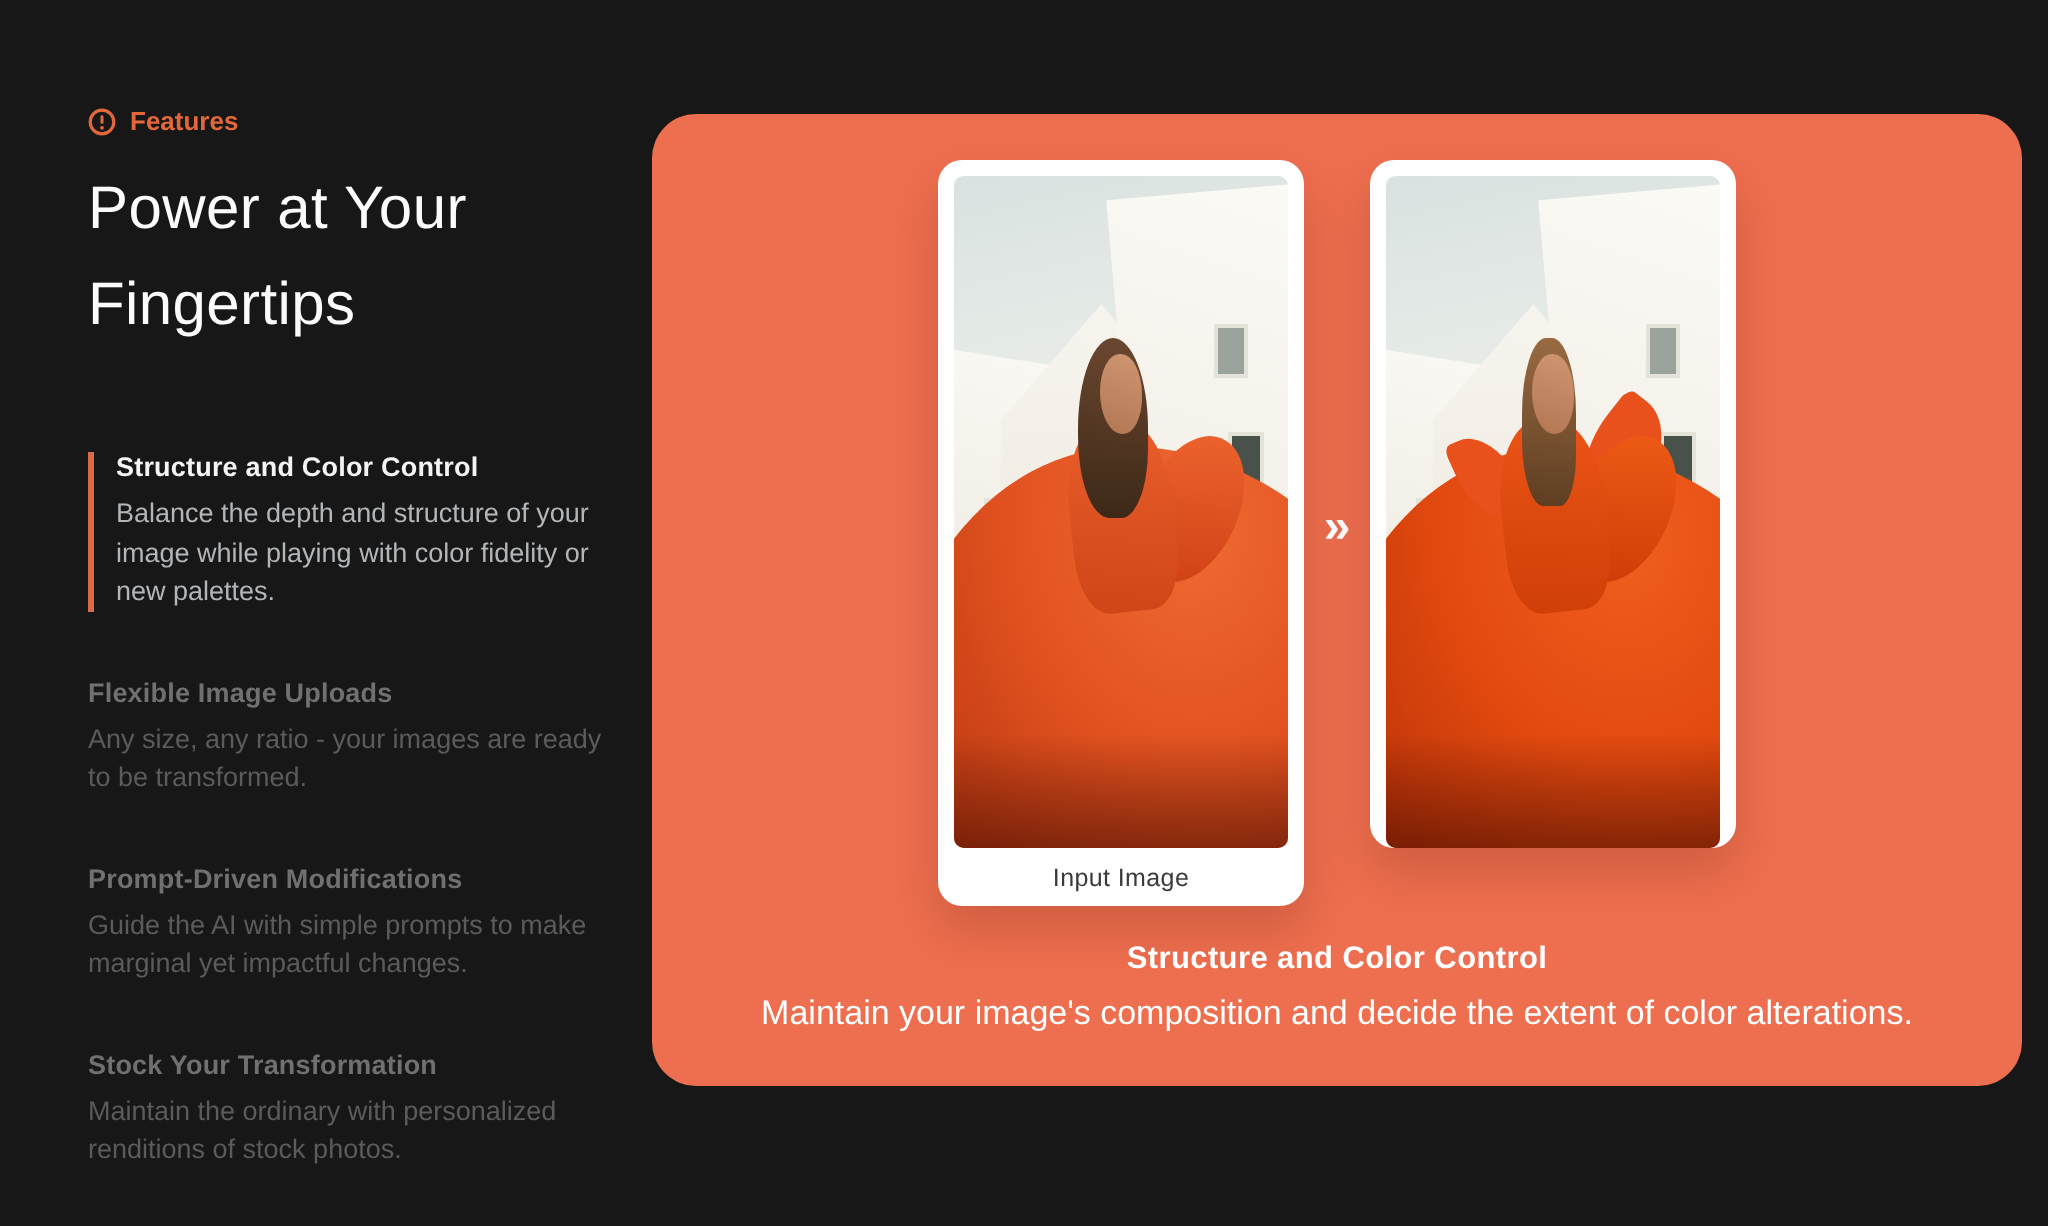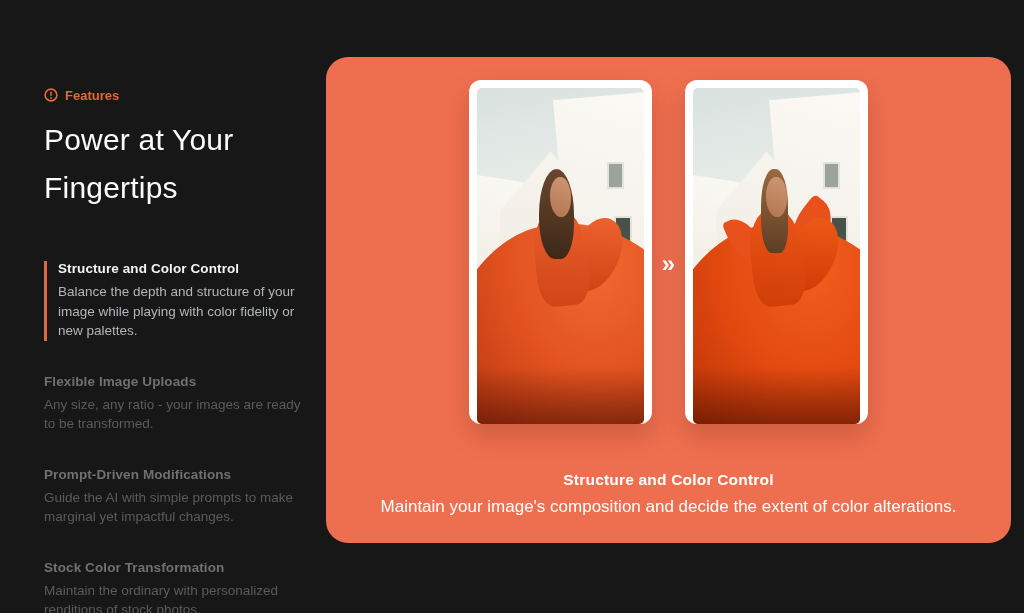--- a/index.html
+++ b/index.html
@@ -7,21 +7,21 @@
   body {
     background:#171717;
     font-family:"Liberation Sans", sans-serif;
     position:relative;
     overflow:hidden;
   }
 
   
   .left-col { position:absolute; left:44px; top:53px; width:278px; }
 
-  .badge { display:flex; gap:7px; color:#E2683C; font-size:13px; font-weight:bold;margin-top:35px; }
+  .badge { display:flex; align-items:center; gap:7px; color:#E2683C; font-size:13px; font-weight:bold; }
   .badge-icon { display:flex; }
 
   .page-title {
     margin-top:13px;
     width:250px;
     color:#FBFBFB;
     font-size:30px;
     font-weight:normal;
     line-height:48px;
     letter-spacing:.2px;
@@ -166,21 +166,21 @@
       <div class="fi-title">Flexible Image Uploads</div>
       <div class="fi-desc">Any size, any ratio - your images are ready to be transformed.</div>
     </div>
 
     <div class="feature-item">
       <div class="fi-title">Prompt-Driven Modifications</div>
       <div class="fi-desc">Guide the AI with simple prompts to make marginal yet impactful changes.</div>
     </div>
 
     <div class="feature-item">
-      <div class="fi-title">Stock Color Transformation</div>
+      <div class="fi-title">Stock Your Transformation</div>
       <div class="fi-desc">Maintain the ordinary with personalized renditions of stock photos.</div>
     </div>
 
   </div>
 </div>
 
 <div class="panel">
 
   <div class="cards-row">
 
@@ -196,20 +196,21 @@
         <div class="win w4"></div>
         <div class="win w5"></div>
         <div class="hedge"></div>
         <div class="dress"></div>
         <div class="sleeve"></div>
         <div class="torso"></div>
         <div class="hair"></div>
         <div class="head"></div>
         <div class="shade"></div>
       </div>
+      <div class="card-label">Input Image</div>
     </div>
 
     <div class="arrow">»</div>
 
     <div class="card">
       <div class="photo v2">
         <div class="sky"></div>
         <div class="bld-left"></div>
         <div class="bld-gable"></div>
         <div class="bld-right"></div>

